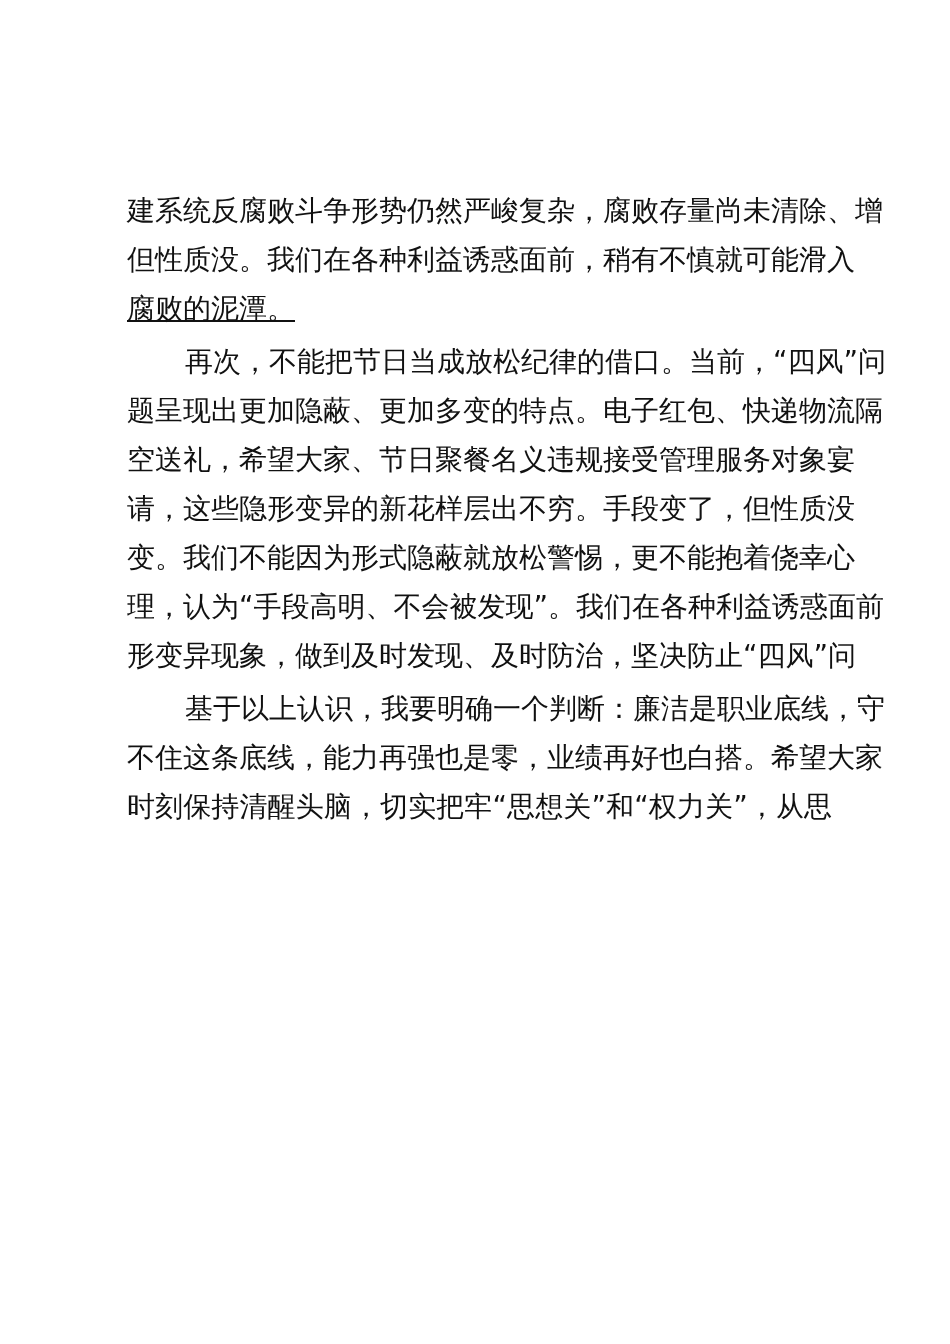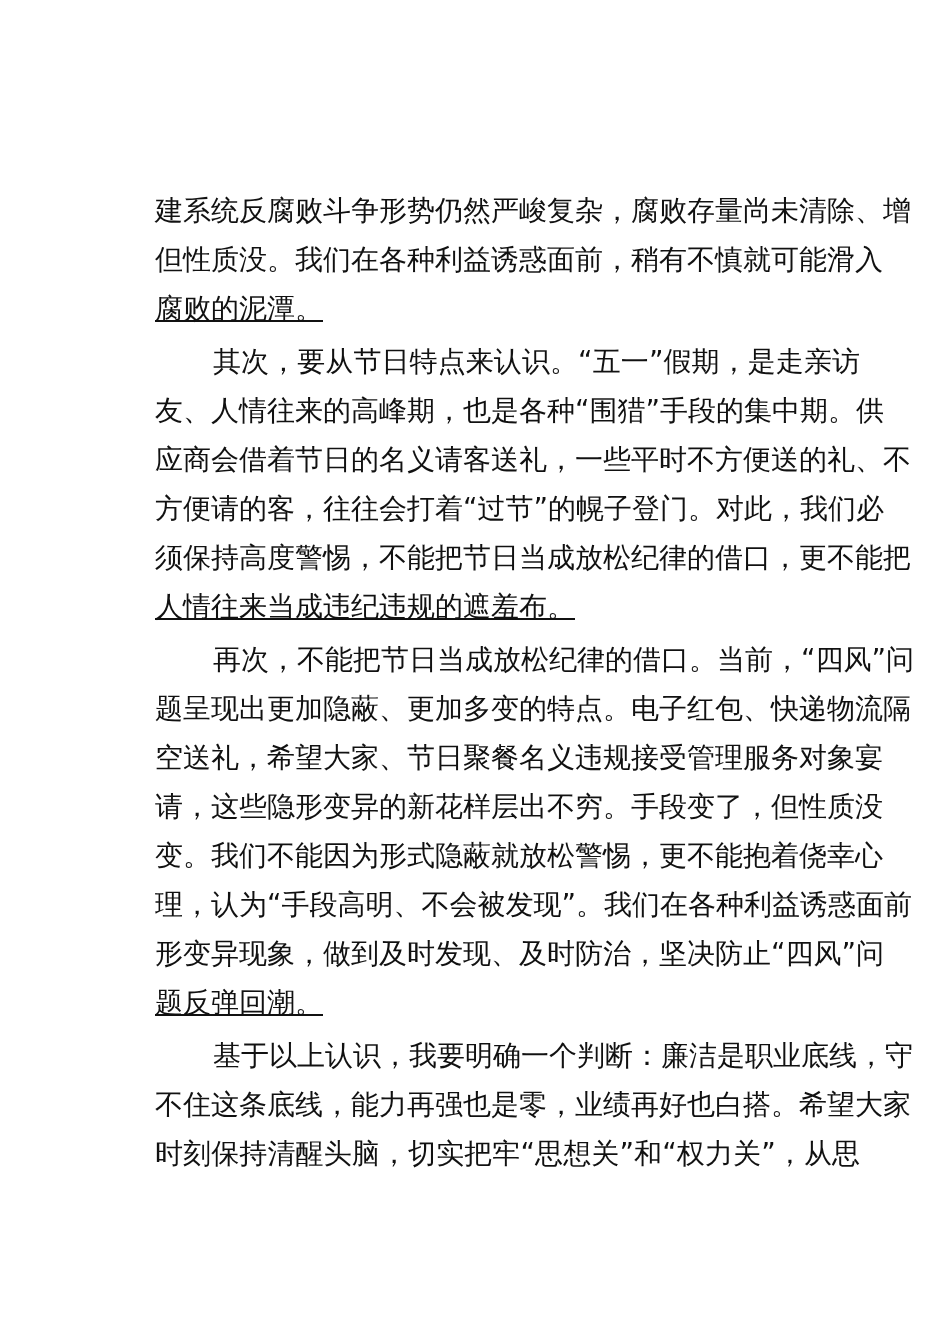--- a/index.html
+++ b/index.html
@@ -15,21 +15,20 @@
     }
     .page {
       position: absolute;
       left: 127px;
       top: 186px;
       width: 705px;
       color: #111111;
       font-family: "DejaVu Sans", "Liberation Sans", sans-serif;
       font-size: 28px;
       line-height: 49px;
-      margin-left: 28px;
     }
     .para { margin: 0 0 4px 0; }
     .line {
       display: block;
       white-space: nowrap;
       height: 49px;
       text-align: justify;
       text-align-last: justify;
     }
     .line.last {
@@ -43,35 +42,26 @@
 </head>
 <body>
 
 <div class="page">
   <div class="para">
     <span class="line">建系统反腐败斗争形势仍然严峻复杂，腐败存量尚未清除、增</span>
     <span class="line">但性质没。我们在各种利益诱惑面前，稍有不慎就可能滑入</span>
     <span class="line last">腐败的泥潭。</span>
   </div>
   <div class="para">
-    <span class="line indent">其次，要从节日特点来认识。“五一”假期，是走亲访</span>
-    <span class="line">友、人情往来的高峰期，也是各种“围猎”手段的集中期。供</span>
-    <span class="line">应商会借着节日的名义请客送礼，一些平时不方便送的礼、不</span>
-    <span class="line">方便请的客，往往会打着“过节”的幌子登门。对此，我们必</span>
-    <span class="line">须保持高度警惕，不能把节日当成放松纪律的借口，更不能把</span>
-    <span class="line last">人情往来当成违纪违规的遮羞布。</span>
-  </div>
-  <div class="para">
     <span class="line indent">再次，不能把节日当成放松纪律的借口。当前，“四风”问</span>
     <span class="line">题呈现出更加隐蔽、更加多变的特点。电子红包、快递物流隔</span>
     <span class="line">空送礼，希望大家、节日聚餐名义违规接受管理服务对象宴</span>
     <span class="line">请，这些隐形变异的新花样层出不穷。手段变了，但性质没</span>
     <span class="line">变。我们不能因为形式隐蔽就放松警惕，更不能抱着侥幸心</span>
     <span class="line">理，认为“手段高明、不会被发现”。我们在各种利益诱惑面前</span>
     <span class="line">形变异现象，做到及时发现、及时防治，坚决防止“四风”问</span>
-    <span class="line last">题反弹回潮。</span>
   </div>
   <div class="para">
     <span class="line indent">基于以上认识，我要明确一个判断：廉洁是职业底线，守</span>
     <span class="line">不住这条底线，能力再强也是零，业绩再好也白搭。希望大家</span>
     <span class="line">时刻保持清醒头脑，切实把牢“思想关”和“权力关”，从思</span>
   </div>
 </div>
 
 </body></html>

